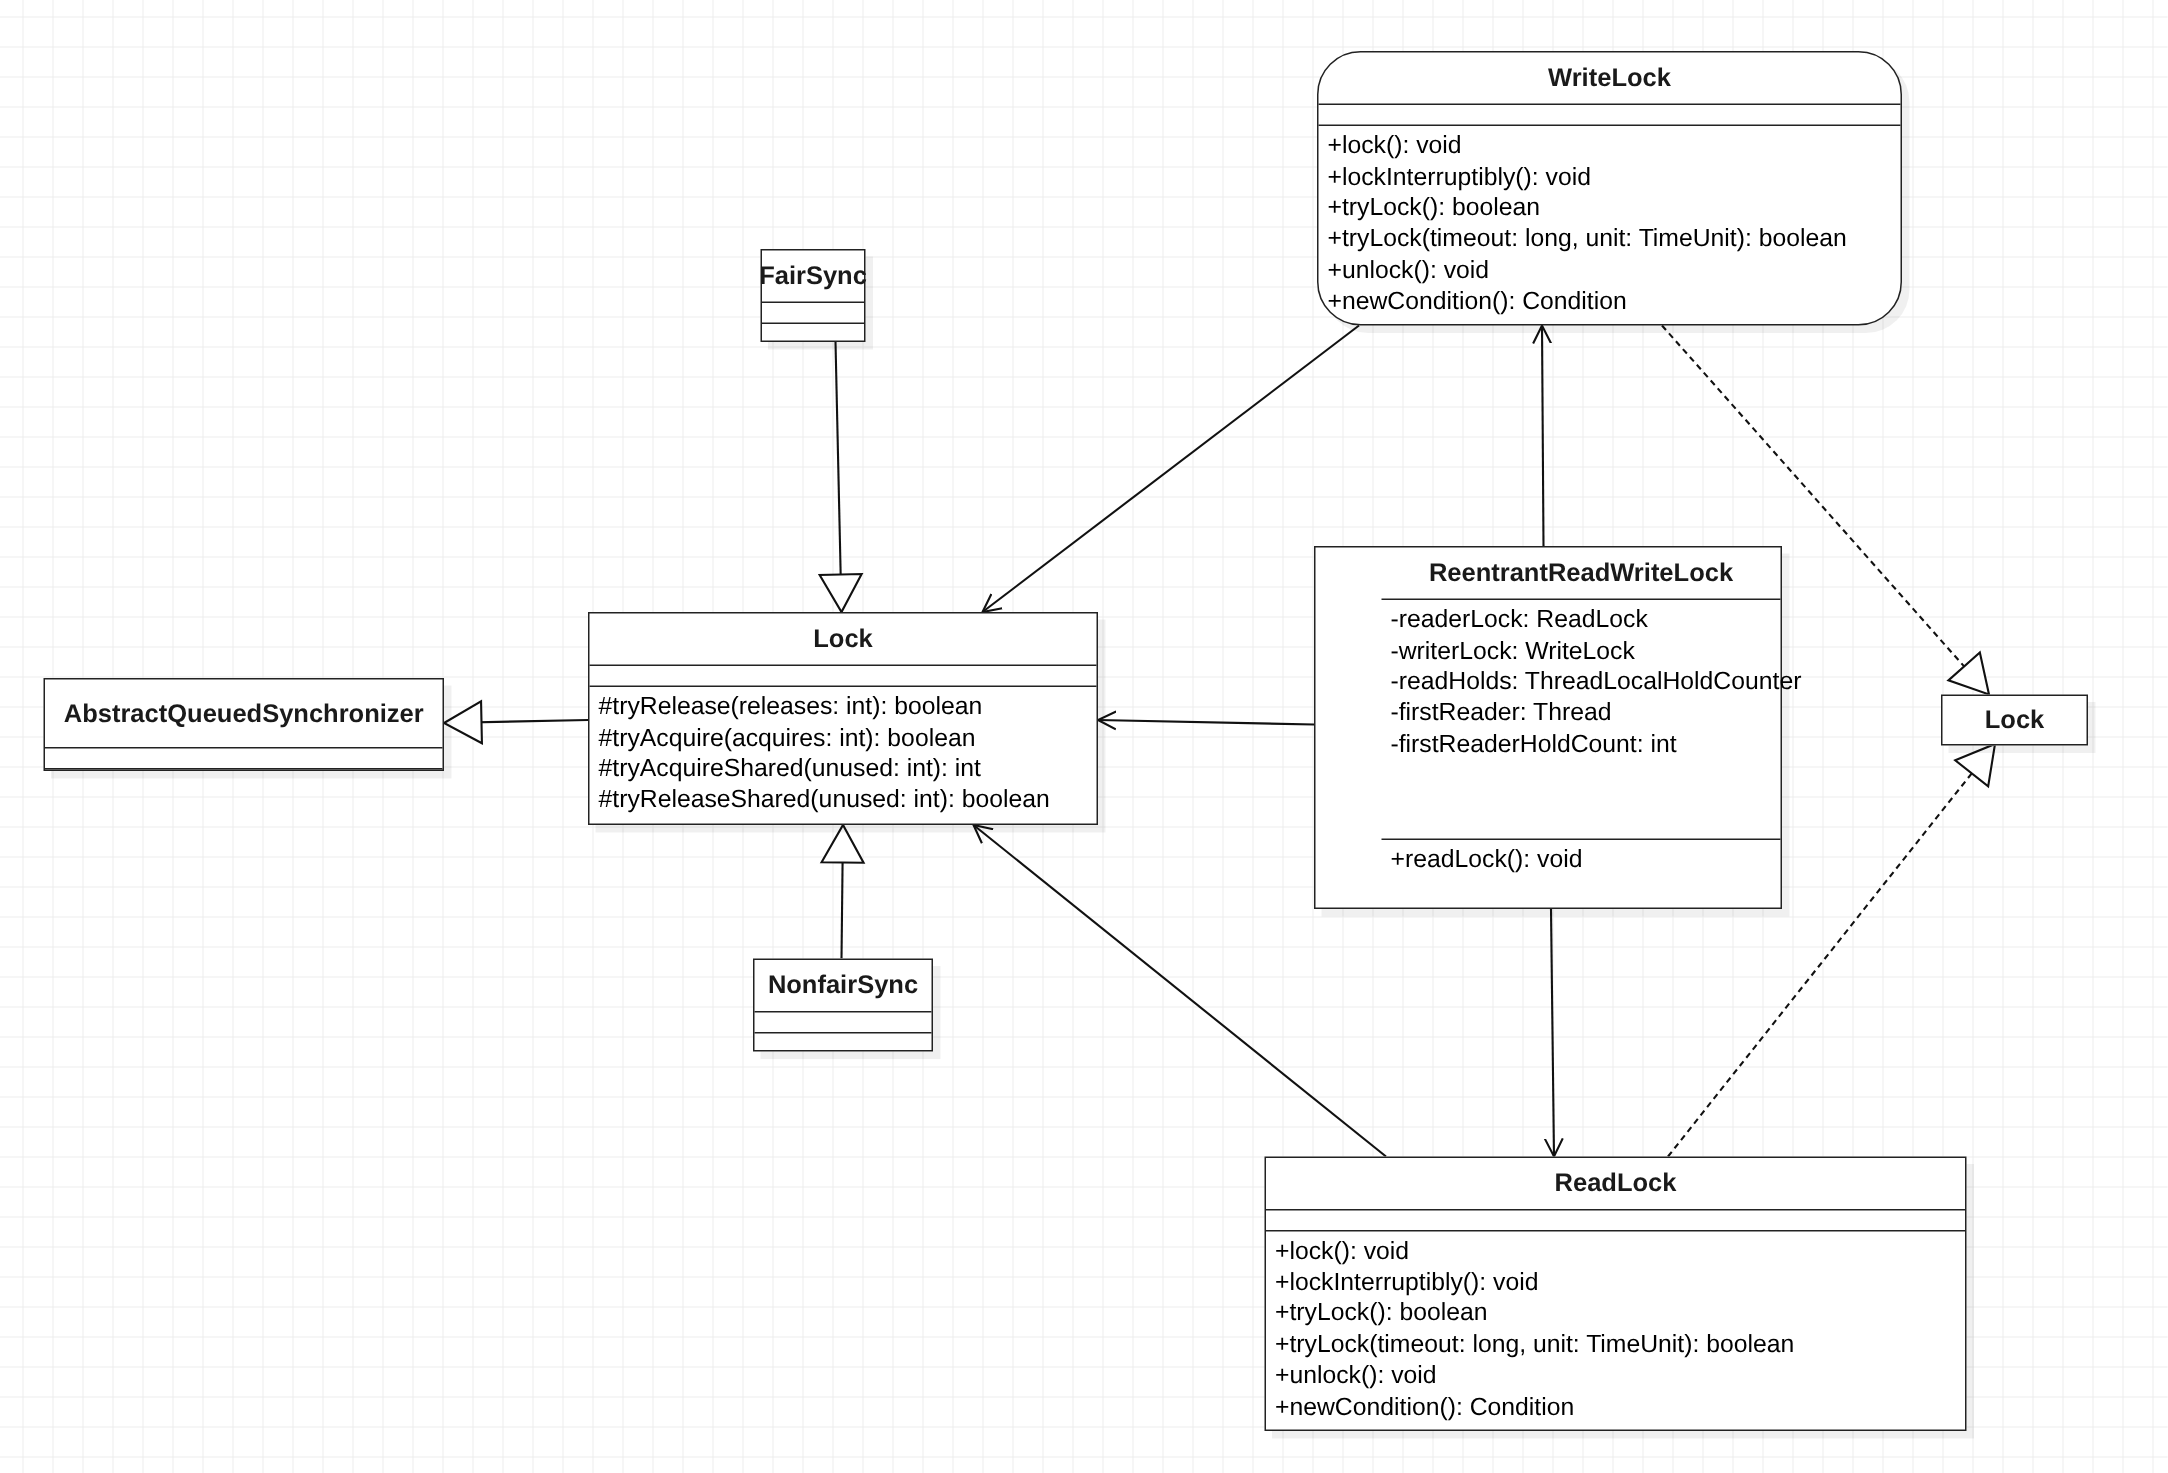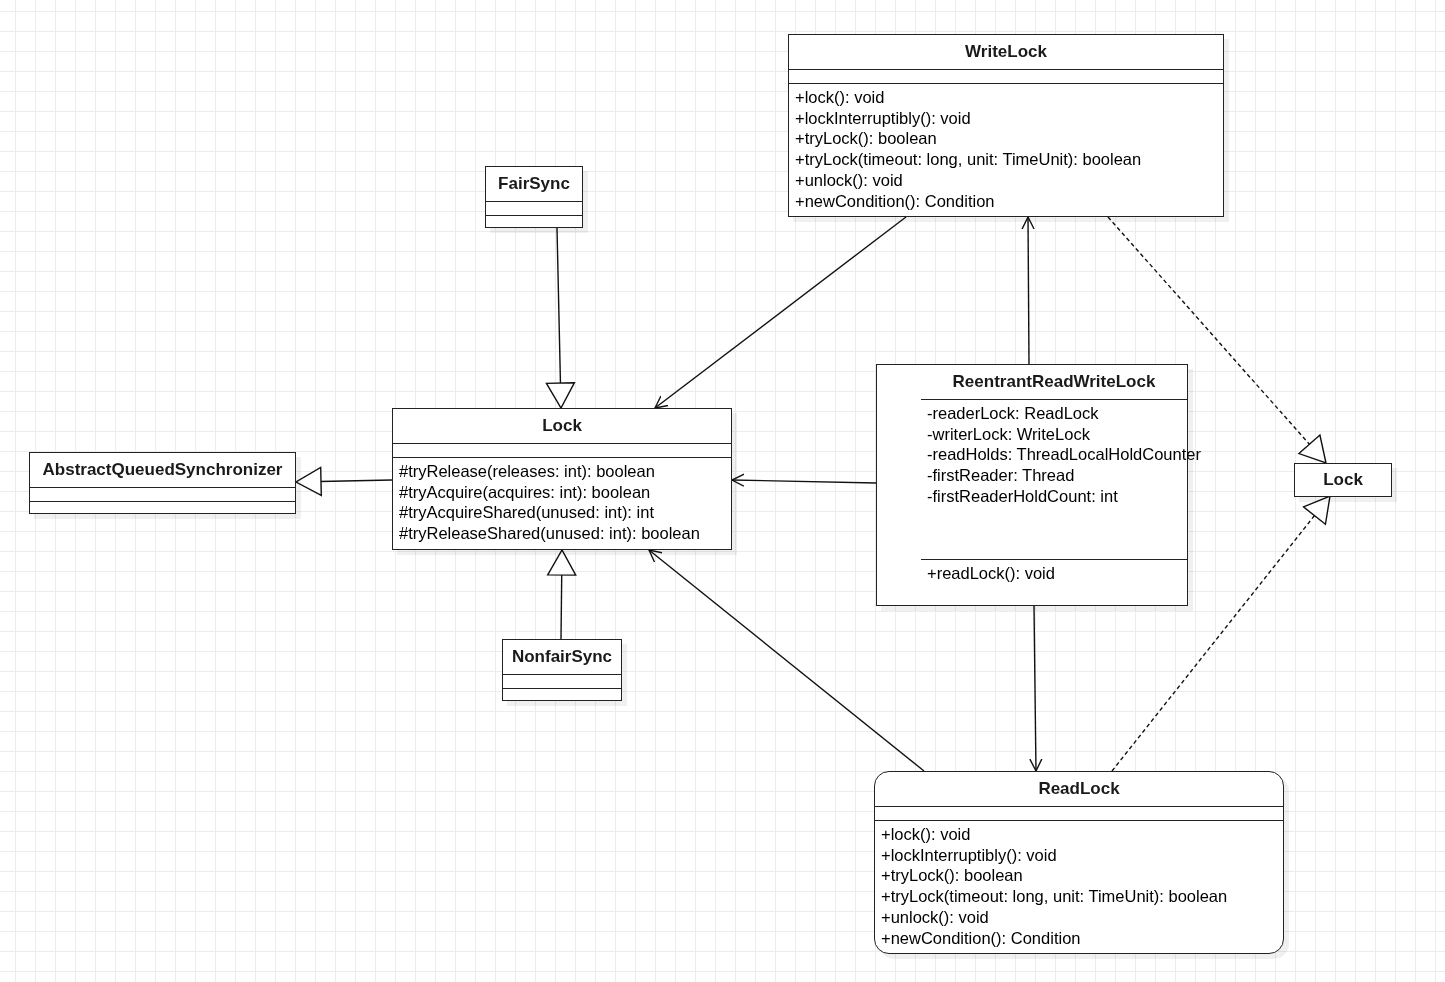--- a/index.html
+++ b/index.html
@@ -46,52 +46,52 @@
   <line x1="392" y1="480" x2="296" y2="482" stroke="#111" stroke-width="1.4" marker-end="url(#hollow-tri)"></line>
   <line x1="906" y1="217" x2="655" y2="408" stroke="#111" stroke-width="1.4" marker-end="url(#open-arrow)"></line>
   <line x1="924" y1="771" x2="649" y2="550" stroke="#111" stroke-width="1.4" marker-end="url(#open-arrow)"></line>
   <line x1="876" y1="483" x2="732" y2="480" stroke="#111" stroke-width="1.4" marker-end="url(#open-arrow)"></line>
   <line x1="1029" y1="364" x2="1028" y2="217" stroke="#111" stroke-width="1.4" marker-end="url(#open-arrow)"></line>
   <line x1="1034" y1="606" x2="1036" y2="771" stroke="#111" stroke-width="1.4" marker-end="url(#open-arrow)"></line>
   <line x1="1108" y1="217" x2="1326" y2="463" stroke="#111" stroke-width="1.4" stroke-dasharray="4,3" marker-end="url(#hollow-tri)"></line>
   <line x1="1112" y1="771" x2="1330" y2="496" stroke="#111" stroke-width="1.4" stroke-dasharray="4,3" marker-end="url(#hollow-tri)"></line>
 </svg>
 
-<div class="cls" style="left:788px;top:34px;width:436px;height:183px;">
+<div class="cls" style="left:878px;top:34px;width:390px;height:183px;border-radius:29px;">
   <div class="name" style="height:35px;">WriteLock</div>
   <div class="attrs" style="height:14px;"></div>
   <div class="ops">
     <div class="row">+lock(): void</div>
     <div class="row">+lockInterruptibly(): void</div>
     <div class="row">+tryLock(): boolean</div>
     <div class="row">+tryLock(timeout: long, unit: TimeUnit): boolean</div>
     <div class="row">+unlock(): void</div>
     <div class="row">+newCondition(): Condition</div>
   </div>
 </div>
 
-<div class="cls" style="left:485px;top:166px;width:98px;height:62px;">
+<div class="cls" style="left:507px;top:166px;width:70px;height:62px;">
   <div class="name" style="height:35px;">FairSync</div>
   <div class="attrs" style="height:14px;"></div>
   <div class="ops"></div>
 </div>
 
 <div class="cls" style="left:392px;top:408px;width:340px;height:142px;">
   <div class="name" style="height:35px;">Lock</div>
   <div class="attrs" style="height:14px;"></div>
   <div class="ops">
     <div class="row">#tryRelease(releases: int): boolean</div>
     <div class="row">#tryAcquire(acquires: int): boolean</div>
     <div class="row">#tryAcquireShared(unused: int): int</div>
     <div class="row">#tryReleaseShared(unused: int): boolean</div>
   </div>
 </div>
 
 <div class="cls" style="left:29px;top:452px;width:267px;height:62px;">
-  <div class="name" style="height:35px;">AbstractQueuedSynchronizer</div>
+  <div class="name" style="height:46px;">AbstractQueuedSynchronizer</div>
   <div class="attrs" style="height:14px;"></div>
   <div class="ops"></div>
 </div>
 
 <div class="cls" style="left:502px;top:639px;width:120px;height:62px;">
   <div class="name" style="height:35px;">NonfairSync</div>
   <div class="attrs" style="height:14px;"></div>
   <div class="ops"></div>
 </div>
 
@@ -106,21 +106,21 @@
   </div>
   <div class="ops">
     <div class="row">+readLock(): void</div>
   </div>
 </div>
 
 <div class="cls" style="left:1294px;top:463px;width:98px;height:34px;">
   <div class="name" style="height:31px;border-bottom:none;">Lock</div>
 </div>
 
-<div class="cls" style="left:874px;top:771px;width:410px;height:183px;border-radius:15px;">
+<div class="cls" style="left:843px;top:771px;width:468px;height:183px;">
   <div class="name" style="height:35px;">ReadLock</div>
   <div class="attrs" style="height:14px;"></div>
   <div class="ops">
     <div class="row">+lock(): void</div>
     <div class="row">+lockInterruptibly(): void</div>
     <div class="row">+tryLock(): boolean</div>
     <div class="row">+tryLock(timeout: long, unit: TimeUnit): boolean</div>
     <div class="row">+unlock(): void</div>
     <div class="row">+newCondition(): Condition</div>
   </div>

